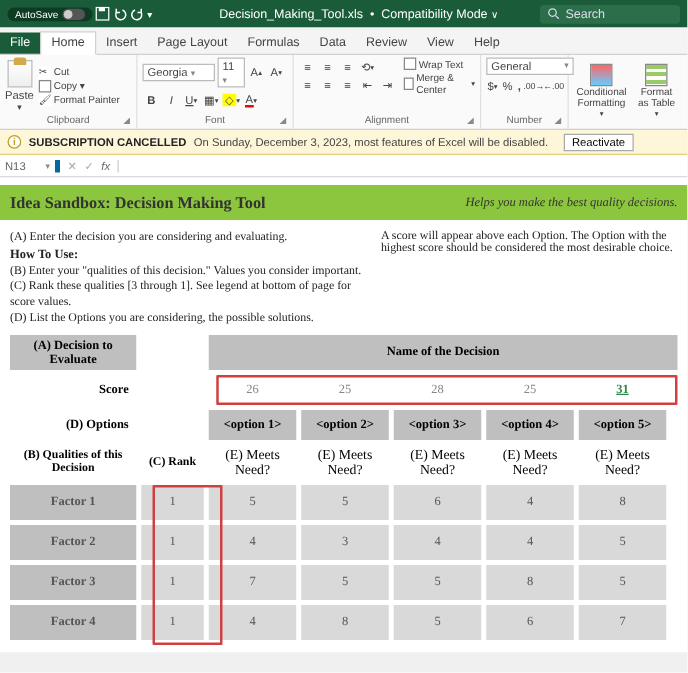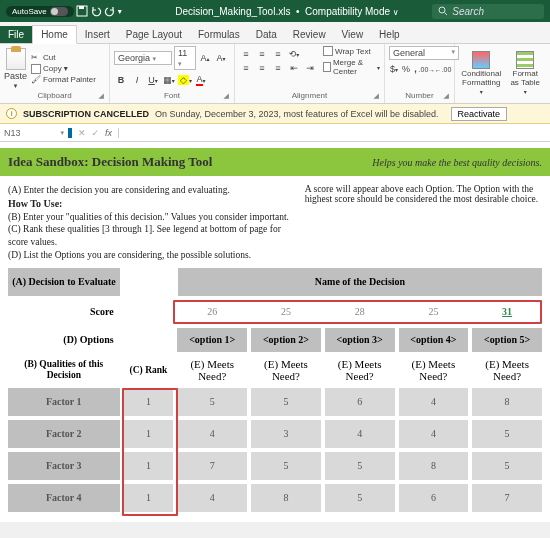--- a/index.html
+++ b/index.html
@@ -7,21 +7,21 @@
   
   
   .titlebar { background: #1a5c3a; height: 22px; display: flex; align-items: center; color: #fff; font-size: 10px; }
   .titlebar .left { display: flex; align-items: center; gap: 2px; padding-left: 6px; }
   .titlebar .center { flex: 1; text-align: center; padding-left: 20px; }
   .titlebar .right { display: flex; align-items: center; gap: 6px; padding-right: 6px; }
   .autosave-pill { background: #0d3b24; border-radius: 8px; padding: 1px 6px; display: flex; align-items: center; gap: 3px; font-size: 8px; }
   .pill-switch { width: 18px; height: 9px; background: #555; border-radius: 5px; position: relative; }
   .pill-switch::after { content: ''; position: absolute; left: 1px; top: 1px; width: 7px; height: 7px; background: #ccc; border-radius: 50%; }
   .tb-icon { width: 12px; height: 12px; display: inline-block; }
-  .search-box { background: #2d6e4a; border-radius: 3px; padding: 2px 60px 2px 6px; display: flex; align-items: center; gap: 4px; color: #dde; font-size: 10px; font-style: italic;}
+  .search-box { background: #2d6e4a; border-radius: 3px; padding: 2px 60px 2px 6px; display: flex; align-items: center; gap: 4px; color: #dde; font-size: 10px;}
   
   
   .menutabs { background: #f4f4f4; height: 22px; display: flex; align-items: flex-end; border-bottom: 1px solid #d0d0d0; }
   .menutab { padding: 3px 8px; font-size: 10px; color: #444; cursor: pointer; }
   .menutab.file { background: #1a5c3a; color: #fff; }
   .menutab.active { background: #fff; border: 1px solid #d0d0d0; border-bottom: 1px solid #fff; margin-bottom: -1px; }
   
   
   .ribbon { background: #fafafa; height: 60px; display: flex; border-bottom: 1px solid #d0d0d0; font-size: 9px; color: #444; }
   .ribbon-group { border-right: 1px solid #e0e0e0; padding: 2px 4px; display: flex; flex-direction: column; justify-content: space-between; }
@@ -41,41 +41,41 @@
   .big-btn { display: flex; flex-direction: column; align-items: center; gap: 1px; font-size: 8px; text-align: center; line-height: 1.1;}
   .big-btn-icon { width: 18px; height: 18px; border: 1px solid #888; background: #fff;}
   
   
   .warnbar { background: #fdf6d8; border-bottom: 1px solid #e0d080; height: 20px; display: flex; align-items: center; padding: 0 6px; gap: 6px; font-size: 9px; color: #444;}
   .warn-icon { width: 11px; height: 11px; border-radius: 50%; background: #fff; border: 1px solid #c0a020; color: #c0a020; display: flex; align-items: center; justify-content: center; font-size: 8px; font-weight: bold;}
   .reactivate { border: 1px solid #aaa; padding: 1px 6px; background: #fff; font-size: 9px; margin-left: 6px;}
   
   
   .formulabar { background: #fff; border-bottom: 1px solid #d0d0d0; height: 18px; display: flex; align-items: center; font-size: 9px; color: #666;}
-  .namebox { width: 72px; border-right: 4px solid #0369a1; padding: 0 4px; display: flex; align-items: center; justify-content: space-between;}
+  .namebox { width: 48px; border-right: 4px solid #0369a1; padding: 0 4px; display: flex; align-items: center; justify-content: space-between;}
   .fx-controls { display: flex; align-items: center; gap: 6px; padding: 0 6px; border-right: 1px solid #ccc; color: #aaa;}
   .fx { font-style: italic; color: #666; }
   
   
   .sheet { background: #fff; overflow: hidden;}
   .banner { background: #8cc63f; padding: 6px 8px; display: flex; align-items: center; justify-content: space-between; text-align: center; }
   .banner-title { font-family: Georgia, serif; font-weight: bold; font-size: 13px; color: #333; }
   .banner-sub { font-family: Georgia, serif; font-style: italic; font-size: 10px; color: #333;}
   
   .howto { padding: 8px 8px 6px; font-family: Georgia, serif; font-size: 9.5px; color: #222; display: flex; gap: 12px;}
   .howto-left { flex: 1.2; }
   .howto-right { flex: 1; font-size: 9.5px; }
   .howto b { font-size: 10px; }
   .howto-left div { line-height: 1.35; }
   
   
   .dgrid { font-family: Georgia, serif; font-size: 10px; padding: 0 8px 6px; }
   .grow { display: flex; align-items: stretch; }
   .gc { display: flex; align-items: center; justify-content: center; text-align: center; }
-  .gc-lab { width: 112px; font-weight: bold; font-size: 10px; text-align: center; justify-content: center;}
+  .gc-lab { width: 101px; font-weight: bold; font-size: 10px; text-align: center; justify-content: center;}
   .gc-rank { width: 50px; }
   .gc-opt { width: 70px; }
   .gap { width: 4px; }
   
   .hdr-dark { background: #bfbfbf; }
   .cell-dark { background: #bfbfbf; color: #555;}
   .cell-light { background: #d9d9d9; color: #555;}
   
   .rowh { height: 24px; }
   .rowh2 { height: 28px; }

